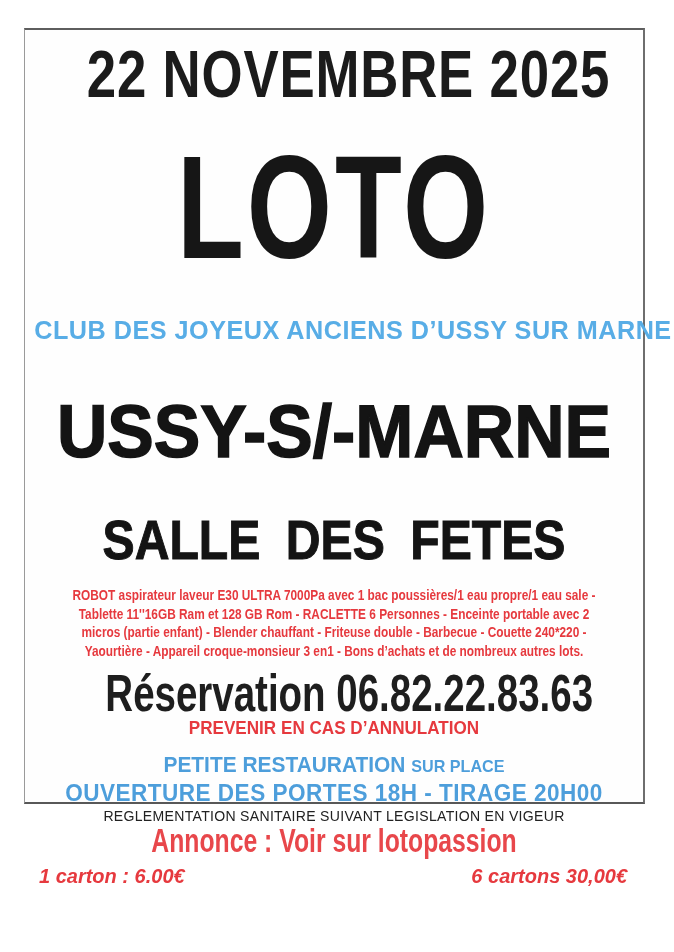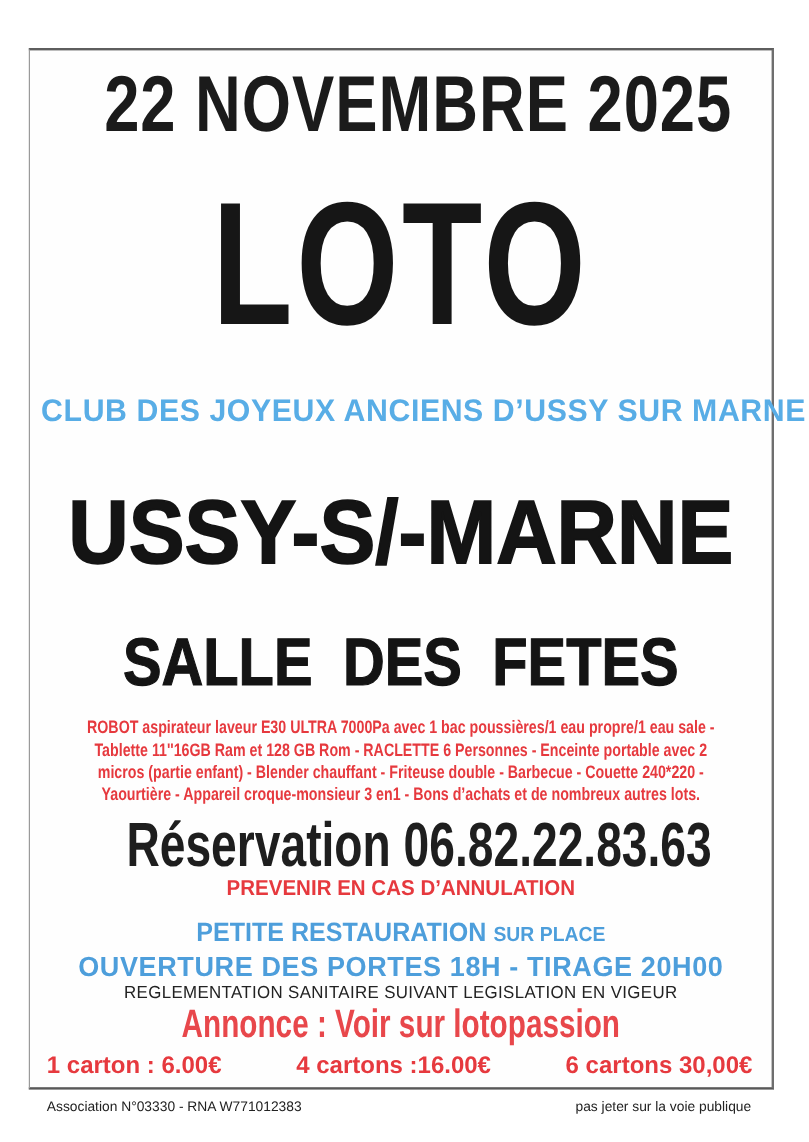--- a/index.html
+++ b/index.html
@@ -1,21 +1,21 @@
 <!DOCTYPE html>
 <html><head>
 <meta charset="utf-8">
 <style>
   html,body{margin:0;padding:0;}
   body{
     width:674px;height:952px;position:relative;background:#ffffff;
     font-family:"Liberation Sans", sans-serif;overflow:hidden;
   }
   .poster{
-    position:absolute;left:24px;top:40px;width:621px;height:868px;
+    position:absolute;left:24px;top:28px;width:621px;height:776px;
     border-top:2px solid #5e5e5e;border-left:1px solid #9a9a9a;
     border-right:2px solid #6e6e6e;border-bottom:2px solid #585858;
     background:#fefefe;box-sizing:border-box;
   }
   .line{position:absolute;left:0;right:0;text-align:center;white-space:nowrap;}
   .date-title{
     top:11px;font-size:66px;line-height:66px;font-weight:bold;color:#1b1b1b;
     transform:scaleX(0.80);letter-spacing:1px;
   }
   .event-title{
@@ -60,21 +60,21 @@
     top:778px;font-size:14.5px;line-height:16px;color:#222222;
     transform:scaleX(0.97);letter-spacing:0.3px;
   }
   .announcement{
     top:793px;font-size:33px;line-height:36px;font-weight:bold;color:#e8474b;
     transform:scaleX(0.75);
   }
   .prices-row{
     position:absolute;top:834px;left:0;right:0;display:flex;
     justify-content:space-between;padding:0 16px 0 14px;
-    color:#e6393e;font-size:20px;line-height:24px;font-weight:bold;
+    color:#e6393e;font-size:20px;line-height:24px;font-weight:bold;font-style:italic;
   }
   .footer-row{
     position:absolute;top:874px;left:0;right:0;display:flex;
     justify-content:space-between;padding:0 17px 0 14px;
     color:#222222;font-size:11.5px;line-height:14px;
   }
 </style>
 </head>
 <body>
 
@@ -107,22 +107,17 @@
   </div>
 
   <div class="line doors">OUVERTURE DES PORTES 18H - TIRAGE 20H00</div>
 
   <div class="line regulation">REGLEMENTATION SANITAIRE SUIVANT LEGISLATION EN VIGEUR</div>
 
   <div class="line announcement">Annonce : Voir sur lotopassion</div>
 
   <div class="prices-row">
     <span>1 carton : 6.00€</span>
-    <span>4 cartons :16.00€</span>
     <span>6 cartons 30,00€</span>
   </div>
 
-  <div class="footer-row">
-    <span>Association N°03330 - RNA W771012383</span>
-    <span>pas jeter sur la voie publique</span>
-  </div>
 
 </div>
 
 </body></html>

